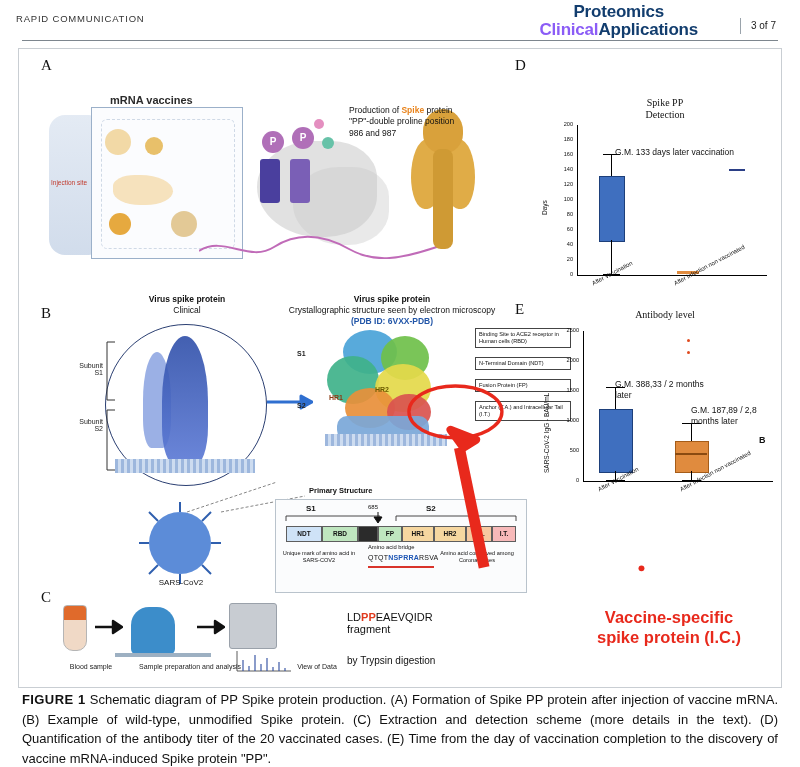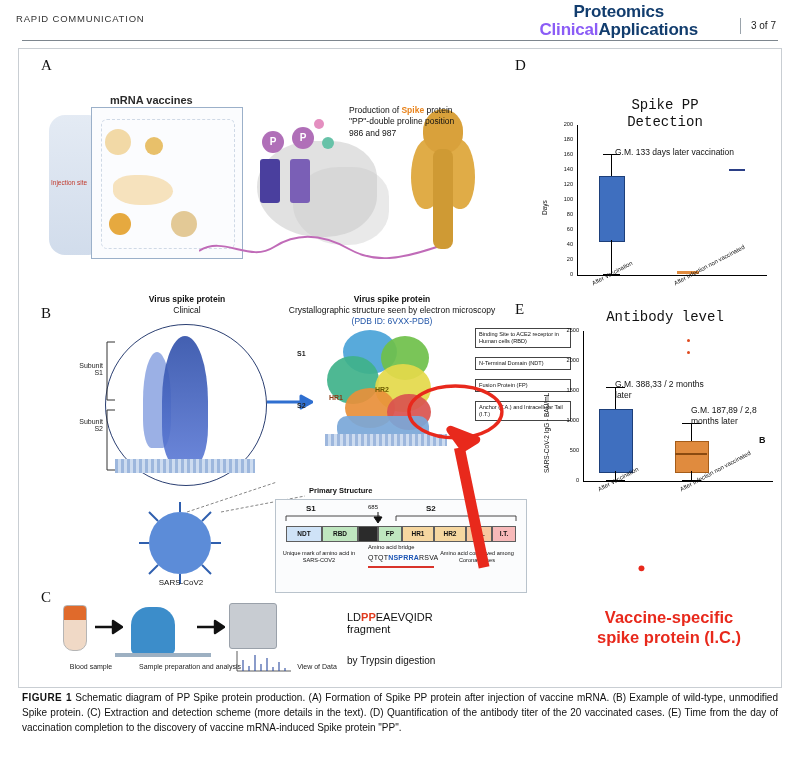--- a/index.html
+++ b/index.html
@@ -65,21 +65,21 @@
   .ppcluster .barB{position:absolute;width:20px;height:44px;background:#4a3f9e;border-radius:3px;}
   .ppcluster .barM{position:absolute;width:20px;height:44px;background:#7a5fb6;border-radius:3px;}
   .ppcluster .dotg{position:absolute;width:12px;height:12px;border-radius:50%;background:#67c2a8;}
   .ppcluster .dotp{position:absolute;width:10px;height:10px;border-radius:50%;background:#e48fc0;}
   .rnawave{position:absolute;left:150px;top:140px;width:250px;height:26px;}
 
   
   #panelB{position:absolute;left:38px;top:245px;width:470px;height:300px;}
   #panelB .ttlL{position:absolute;left:55px;top:0px;width:150px;text-align:center;font-family:"Liberation Sans", sans-serif;font-size:8.5px;font-weight:700;line-height:1.3;}
   #panelB .ttlR{position:absolute;left:230px;top:0px;width:210px;text-align:center;font-family:"Liberation Sans", sans-serif;font-size:8.5px;font-weight:700;line-height:1.3;}
-  #panelB .pdb{color:#2256a8;font-weight:400;}
+  #panelB .pdb{color:#2256a8;font-weight:700;}
   #panelB .circleDiag{position:absolute;left:48px;top:30px;width:160px;height:160px;border:1px solid #2b3f72;border-radius:50%;background:#fff;}
   #panelB .spikeBlue{position:absolute;left:105px;top:42px;width:46px;height:130px;background:linear-gradient(180deg,#2e4ea8,#5b79d6);border-radius:50% 50% 30% 30%;opacity:.9;}
   #panelB .spikeBlue2{position:absolute;left:86px;top:58px;width:28px;height:96px;background:#8aa2e0;border-radius:50% 50% 30% 30%;opacity:.85;}
   #panelB .membrane{position:absolute;left:58px;top:165px;width:140px;height:14px;background:repeating-linear-gradient(90deg,#9db7dd 0 3px,#cddcf0 3px 6px);}
   #panelB .sub{position:absolute;font-family:"Liberation Sans", sans-serif;font-size:7px;color:#222;}
   #panelB .cryo{position:absolute;left:258px;top:36px;width:150px;height:120px;}
   #panelB .cryo .c{position:absolute;border-radius:50%;opacity:.92;}
   #panelB .legendbox{position:absolute;left:418px;top:34px;width:96px;}
   #panelB .lg{border:1px solid #444;background:#fff;font-family:"Liberation Sans", sans-serif;font-size:5.6px;line-height:1.25;padding:2px 3px;margin-bottom:9px;}
   #panelB .arrowBlue{position:absolute;left:210px;top:100px;width:46px;height:16px;}
@@ -99,21 +99,21 @@
   #panelC .machine{position:absolute;left:172px;top:2px;width:46px;height:44px;background:#c8ccd2;border:1px solid #9aa1aa;border-radius:3px;}
   #panelC .chart{position:absolute;left:176px;top:50px;width:60px;height:22px;}
   #panelC .cap{position:absolute;font-family:"Liberation Sans", sans-serif;font-size:7px;color:#222;text-align:center;}
   #panelC .frag{position:absolute;left:290px;top:10px;font-family:"Liberation Sans", sans-serif;font-size:11px;}
   #panelC .frag .pp{color:#e03a1e;font-weight:700;}
   #panelC .tryp{position:absolute;left:290px;top:54px;font-family:"Liberation Sans", sans-serif;font-size:10px;}
 
   
   #panelD{position:absolute;left:512px;top:46px;width:268px;height:205px;}
   #panelE{position:absolute;left:512px;top:258px;width:268px;height:230px;}
-  .chartTitle{position:absolute;width:100%;text-align:center;font-family:Liberation Mono, monospace;font-size:14px;line-height:1.2;}
+  .chartTitle{position:absolute;width:100%;text-align:center;font-family:Liberation Serif, serif;font-size:10px;line-height:1.2;}
   .axisY{position:absolute;background:#000;width:1px;}
   .axisX{position:absolute;background:#000;height:1px;}
   .ytick{position:absolute;font-family:"Liberation Sans", sans-serif;font-size:5.6px;text-align:right;color:#111;}
   .ylabel{position:absolute;font-family:"Liberation Sans", sans-serif;font-size:6.5px;transform:rotate(-90deg);transform-origin:left top;white-space:nowrap;}
   .xcat{position:absolute;font-family:"Liberation Sans", sans-serif;font-size:6px;white-space:nowrap;transform:rotate(-28deg);transform-origin:left top;color:#111;}
   .annot{position:absolute;font-family:"Liberation Sans", sans-serif;font-size:8.5px;line-height:1.25;color:#111;}
   .boxblue{position:absolute;background:#3f6fbf;border:1px solid #1d3f7a;}
   .boxorange{position:absolute;background:#e08b3e;border:1px solid #a55c18;}
   .whisk{position:absolute;background:#000;width:1px;}
   .whiskcap{position:absolute;background:#000;height:1px;}
@@ -122,21 +122,21 @@
   .redlayer{position:absolute;left:0;top:0;width:100%;height:100%;pointer-events:none;}
   .vacctext{
     position:absolute;left:505px;top:558px;width:290px;
     font-family:"Liberation Sans", sans-serif;font-size:16.5px;font-weight:700;
     color:#e8291c;text-align:center;line-height:1.22;
   }
 
   
   .caption{
     position:absolute;left:22px;top:690px;width:756px;
-    font-family:"Liberation Sans", sans-serif;font-size:10px;line-height:1.5;color:#111;text-align:justify;
+    font-family:"Liberation Sans", sans-serif;font-size:13px;line-height:1.5;color:#111;text-align:justify;
   }
   .caption b{letter-spacing:.4px;}
 </style>
 </head>
 <body>
 
 <div class="page">
 
   <div class="runhead">
     <div class="left">RAPID COMMUNICATION</div>

